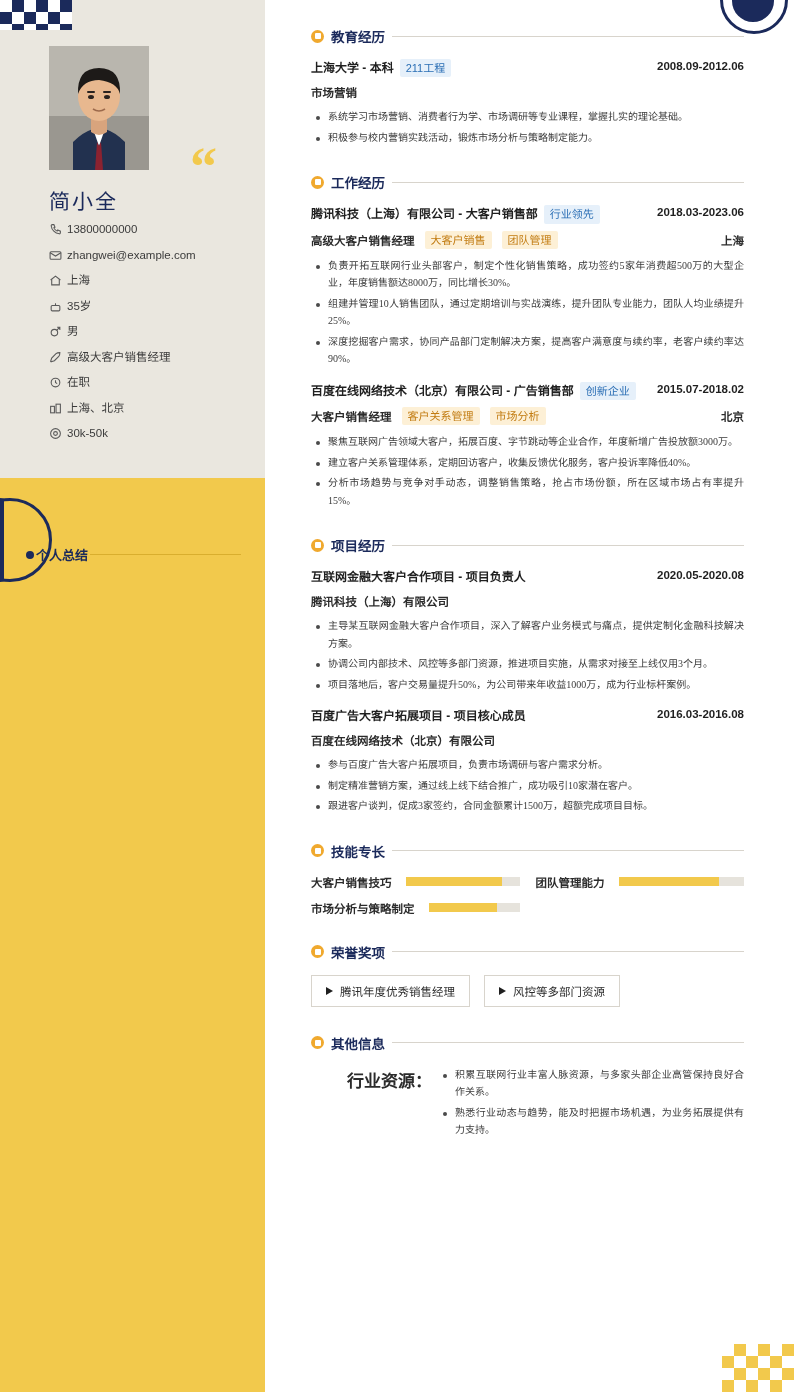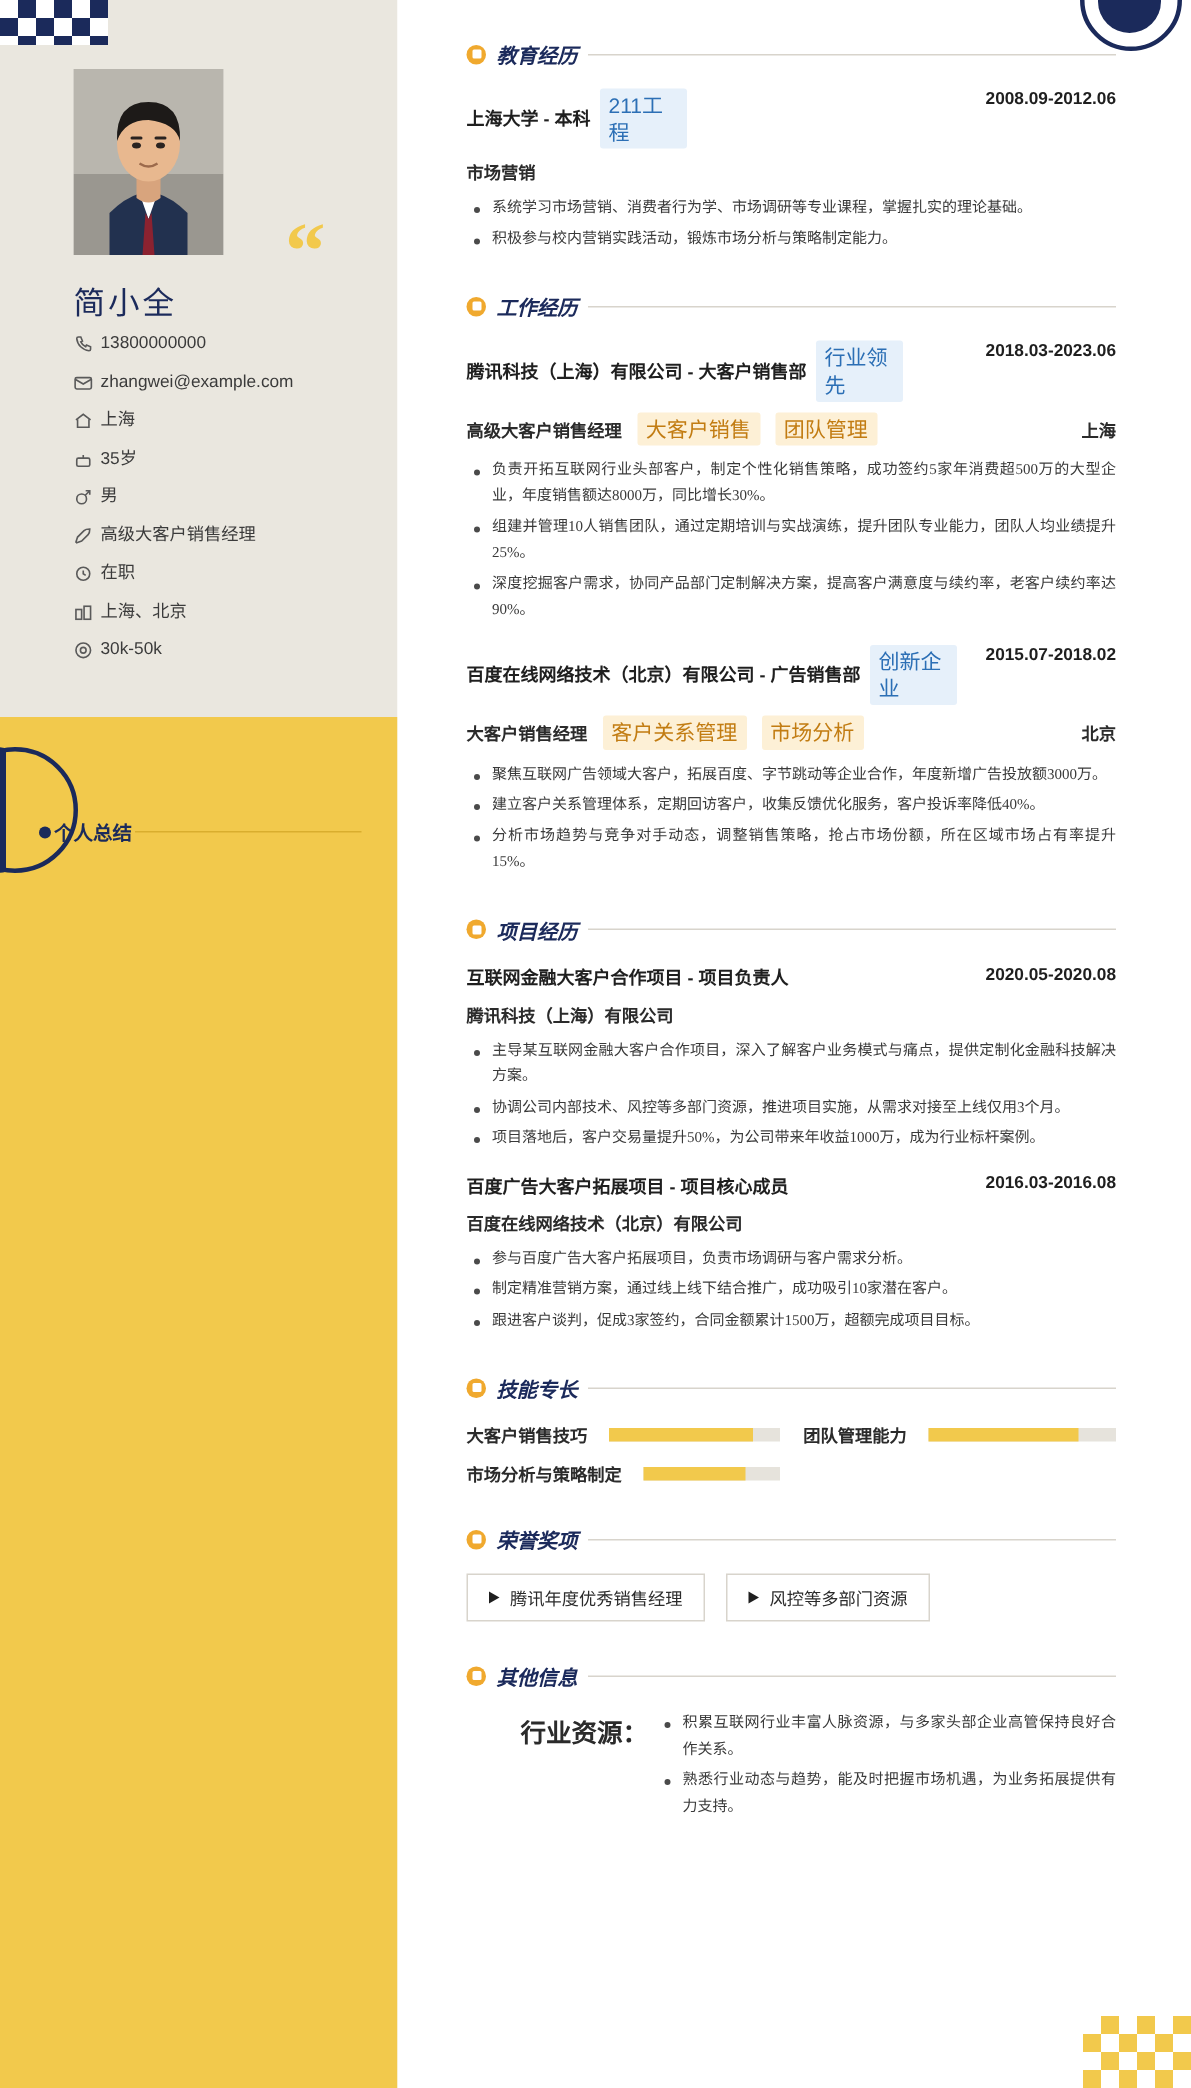--- a/index.html
+++ b/index.html
@@ -225,21 +225,20 @@
     left: 3.5px; top: 3.5px;
     width: 6px; height: 6px;
     background: #fff;
     border-radius: 1px;
   }
   .sec-head .title {
     font-size: 13.5px;
     font-weight: bold;
     color: #1b2a5b;
     white-space: nowrap;
-    font-style: italic;
   }
   .sec-head .rule {
     flex: 1;
     height: 1px;
     background: #d8d4cc;
   }
 
   .entry { margin-bottom: 14px; }
   .entry-row {
     display: flex;
@@ -259,21 +258,21 @@
   }
   .entry-right {
     font-size: 11.5px;
     font-weight: bold;
     color: #1f1f1f;
     white-space: nowrap;
     padding-top: 1px;
   }
   .tag {
     display: inline-block;
-    font-size: 14px;
+    font-size: 11px;
     font-weight: normal;
     color: #2c6fb5;
     background: #e6f0fa;
     padding: 2px 6px;
     border-radius: 2px;
     line-height: 1.3;
     max-width: 58px;
     white-space: normal;
   }
   .tag.amber { color: #c27c12; background: #fdf0d6; max-width: none; }

